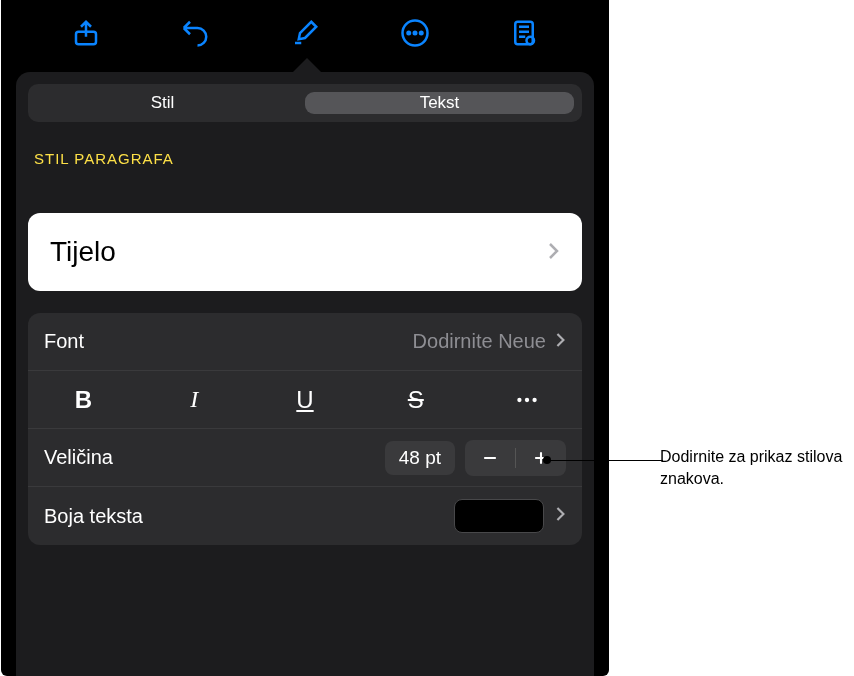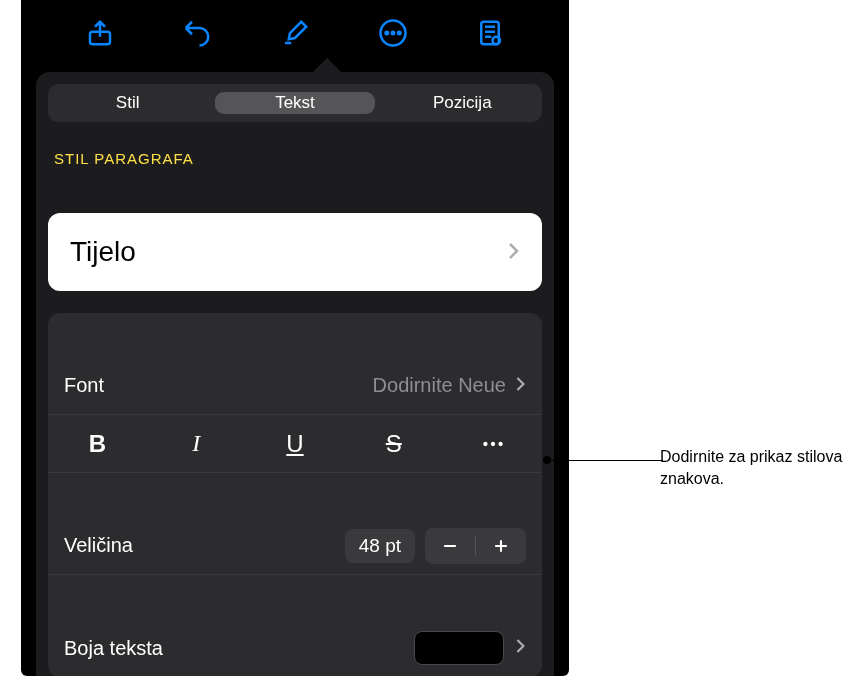--- a/index.html
+++ b/index.html
@@ -5,23 +5,23 @@
     * { box-sizing: border-box; margin: 0; padding: 0; }
     body {
       font-family: -apple-system, BlinkMacSystemFont, "Helvetica Neue", sans-serif;
       background: #fff;
       width: 854px;
       height: 676px;
       position: relative;
     }
     .device-frame {
       position: absolute;
-      left: 21px;
+      left: 1px;
       top: 0;
-      width: 548px;
+      width: 608px;
       height: 676px;
       background: #000;
       border-radius: 0 0 6px 6px;
       overflow: hidden;
     }
     .toolbar {
       height: 66px;
       display: flex;
       align-items: center;
       justify-content: space-around;
@@ -103,21 +103,20 @@
       background: #2c2c2e;
       border-radius: 12px;
       overflow: hidden;
     }
     .row {
       display: flex;
       align-items: center;
       height: 58px;
       padding: 0 16px;
       border-bottom: 1px solid #3a3a3c;
-      margin-top: 44px;
     }
     .row:last-child { border-bottom: none; text-align: center; }
     .row-label {
       font-size: 20px;
       color: #fff;
       flex: 0 0 auto;
     }
     .row-spacer { flex: 1; }
     .row-value {
       font-size: 20px;
@@ -244,21 +243,20 @@
         </svg>
     </div>
   </div>
 
   <div class="popover-pointer"></div>
 
   <div class="popover">
     <div class="seg-control">
       <div class="seg">Stil</div>
       <div class="seg selected">Tekst</div>
-      <div class="seg">Pozicija</div>
     </div>
 
     <div class="section-label">STIL PARAGRAFA</div>
 
     <div class="paragraph-style">
       <span>Tijelo</span>
       <span class="chev">
         <svg width="14" height="20" viewBox="0 0 14 20" fill="none" stroke="currentColor" stroke-width="2.5">
             <path d="M4 3l7 7-7 7"></path>
           </svg>

